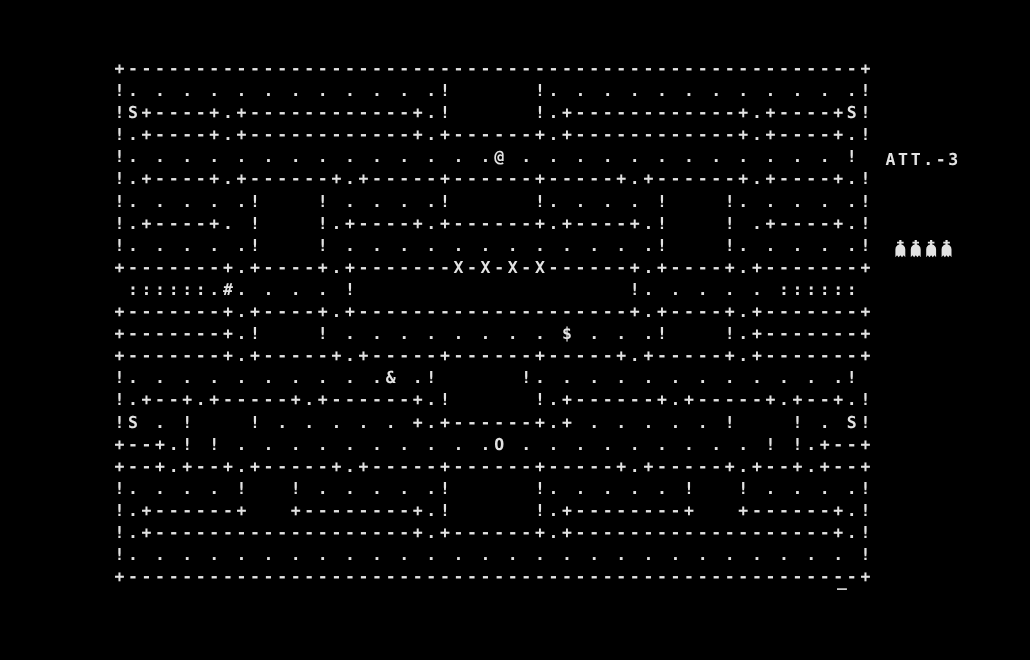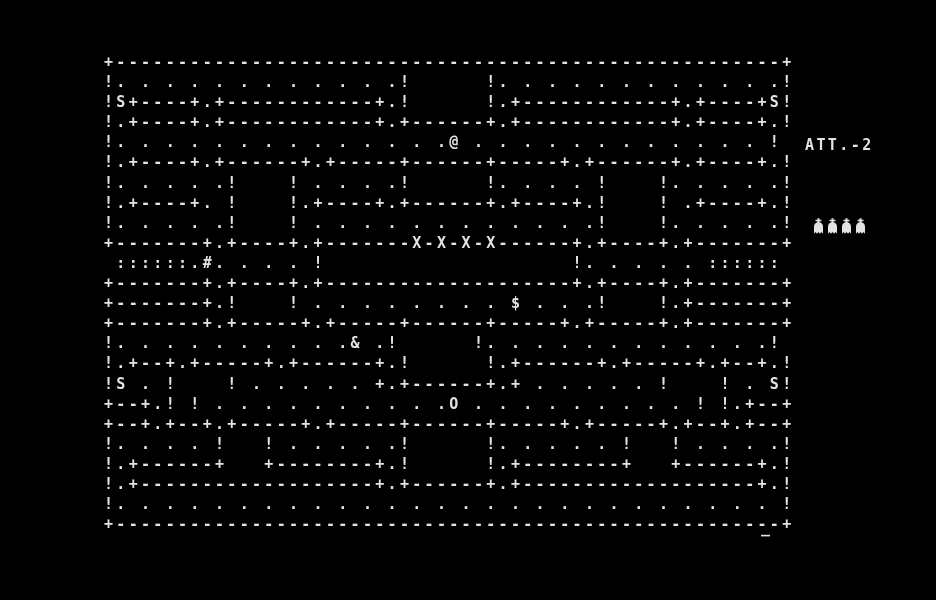--- a/index.html
+++ b/index.html
@@ -66,21 +66,21 @@
 !.+--+.+-----+.+------+.!      !.+------+.+-----+.+--+.!
 !S . !    ! . . . . . +.+------+.+ . . . . . !    ! . S!
 +--+.! ! . . . . . . . . . .O . . . . . . . . . ! !.+--+
 +--+.+--+.+-----+.+-----+------+-----+.+-----+.+--+.+--+
 !. . . . !   ! . . . . .!      !. . . . . !   ! . . . .!
 !.+------+   +--------+.!      !.+--------+   +------+.!
 !.+-------------------+.+------+.+-------------------+.!
 !. . . . . . . . . . . . . . . . . . . . . . . . . . . !
 +------------------------------------------------------+</pre>
 
-  <div class="att">ATT.-2</div>
+  <div class="att">ATT.-3</div>
 
   <div class="lives">
       <span>
         <svg width="13" height="17" viewBox="0 0 13 16.5" xmlns="http://www.w3.org/2000/svg">
           <path fill="#e3e3e3" d="M5.5 0 h2 v1.5 h2 v1.5 h-2 v1 c2 0.5 3.5 2 3.5 4.5 v7 l-1.5 -1.8 -1.5 1.8 -1.5 -1.8 -1.5 1.8 -1.5 -1.8 -1.5 1.8 v-7 c0 -2.5 1.5 -4 3.5 -4.5 v-1 h-2 v-1.5 h2 z"></path>
         </svg>
       </span>
       <span>
         <svg width="13" height="17" viewBox="0 0 13 16.5" xmlns="http://www.w3.org/2000/svg">
           <path fill="#e3e3e3" d="M5.5 0 h2 v1.5 h2 v1.5 h-2 v1 c2 0.5 3.5 2 3.5 4.5 v7 l-1.5 -1.8 -1.5 1.8 -1.5 -1.8 -1.5 1.8 -1.5 -1.8 -1.5 1.8 v-7 c0 -2.5 1.5 -4 3.5 -4.5 v-1 h-2 v-1.5 h2 z"></path>

